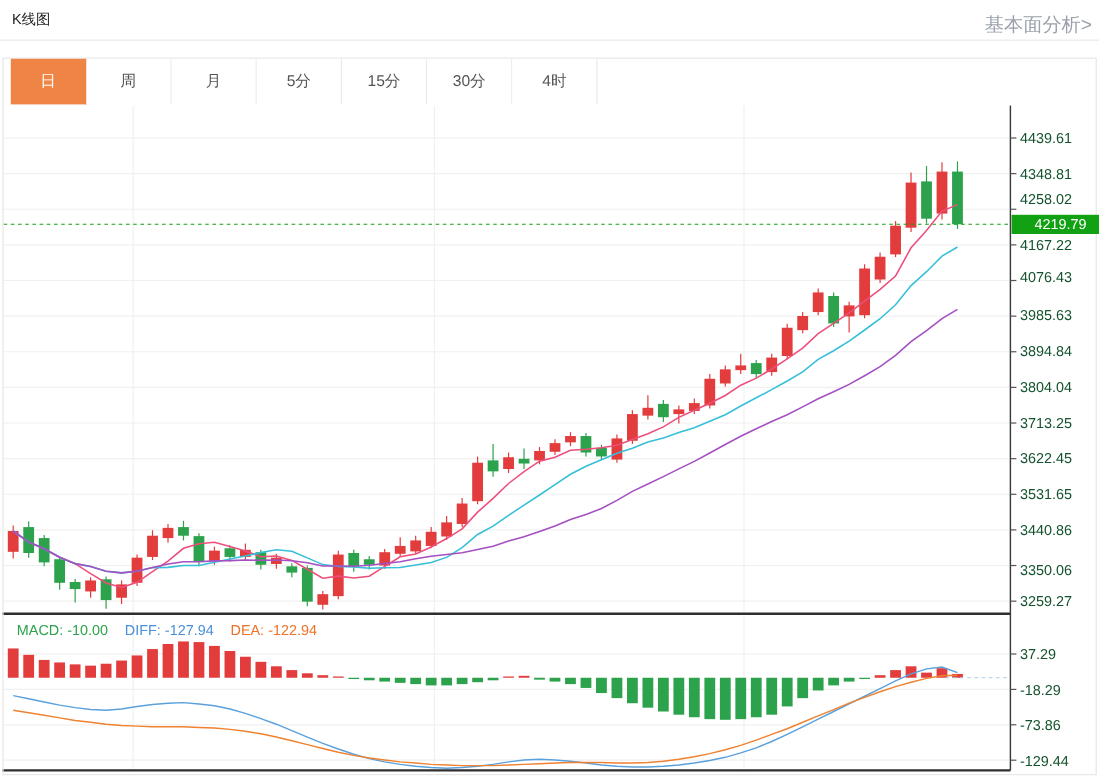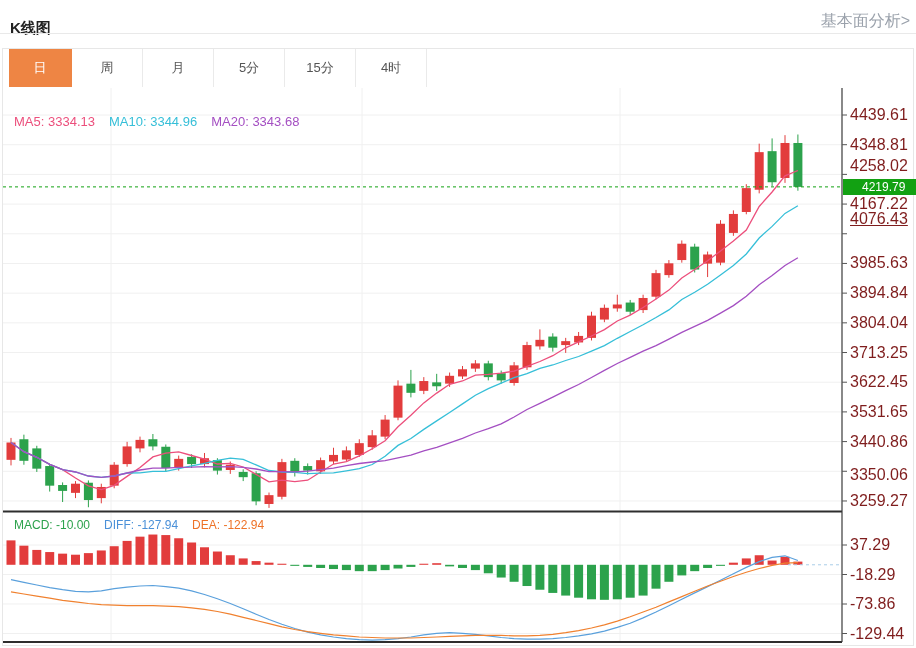--- a/index.html
+++ b/index.html
@@ -1,18 +1,18 @@
 <!DOCTYPE html>
 <html><head>
 <meta charset="utf-8">
 <style>
   html,body{margin:0;padding:0;background:#fff;}
   .screen{position:relative;width:916px;height:648px;background:#fff;overflow:hidden;
           font-family:"Liberation Sans",sans-serif;}
-  .page-title{position:absolute;left:10px;top:19px;font-size:15px;font-weight:bold;color:#222;}
+  .page-title{position:absolute;left:10px;top:8px;font-size:12px;font-weight:normal;color:#222;}
   .analysis-link{position:absolute;right:6px;top:11px;font-size:16px;color:#9aa1ab;cursor:pointer;}
   .header-divider{position:absolute;left:0;top:33px;width:916px;height:0;border-top:1px solid #e9e9e9;}
   .widget-border{position:absolute;left:2px;top:48px;width:910px;height:596px;border:1px solid #e7e7e7;pointer-events:none;}
   .tabs{position:absolute;left:9px;top:49px;height:38px;display:flex;z-index:5;}
   .tab{width:71px;height:38px;line-height:38px;text-align:center;font-size:13px;color:#555;
        background:#fff;border-right:1px solid #eaeaea;box-sizing:border-box;cursor:pointer;}
   .tab:first-child{width:63px;}
   .tab.active{background:#ee8544;color:#fff;border-right:1px solid #ee8544;}
   #chart-svg{position:absolute;left:0;top:0;}
   .ohlc-row{position:absolute;left:14px;top:96px;font-size:13px;z-index:4;white-space:nowrap;}
@@ -21,37 +21,38 @@
   .ma-row{position:absolute;left:14px;top:114px;font-size:13px;z-index:4;white-space:nowrap;}
   .ma-row .ma5{color:#ec4f7c;margin-right:14px;}
   .ma-row .ma10{color:#36bfd8;margin-right:14px;}
   .ma-row .ma20{color:#a44fc2;}
   .macd-row{position:absolute;left:14px;top:518px;font-size:12px;z-index:4;white-space:nowrap;}
   .macd-row .m{color:#2ca24c;margin-right:14px;}
   .macd-row .d{color:#4a90d8;margin-right:14px;}
   .macd-row .a{color:#ee7227;}
   .price-tag{position:absolute;left:843px;width:94px;height:16px;line-height:16px;background:#12a112;
              color:#fff;font-size:12px;padding-left:19px;box-sizing:border-box;z-index:4;}
-  .axis-label{position:absolute;left:850px;height:14px;line-height:14px;font-size:16px;color:#7f1d1d;z-index:3;}
+  .axis-label{position:absolute;left:850px;height:14px;line-height:14px;font-size:12px;color:#14532d;z-index:3;}
 </style>
 </head>
 <body>
 
 <div class="screen">
 
   <div class="page-title">K线图</div>
   <div class="analysis-link">基本面分析&gt;</div>
   <div class="header-divider"></div>
 
   <div class="tabs">
     <div class="tab active">日</div>
     <div class="tab">周</div>
     <div class="tab">月</div>
     <div class="tab">5分</div>
     <div class="tab">15分</div>
+    <div class="tab">30分</div>
     <div class="tab">4时</div>
   </div>
 
   <svg id="chart-svg" width="916" height="648" viewBox="0 0 916 648">
       <line x1="3" y1="115" x2="841" y2="115" stroke="#f0f0f0" stroke-width="1"></line>
       <line x1="3" y1="144.69" x2="841" y2="144.69" stroke="#f0f0f0" stroke-width="1"></line>
       <line x1="3" y1="174.37673017621168" x2="841" y2="174.37673017621168" stroke="#f0f0f0" stroke-width="1"></line>
       <line x1="3" y1="204.066730176212" x2="841" y2="204.066730176212" stroke="#f0f0f0" stroke-width="1"></line>
       <line x1="3" y1="233.75346035242382" x2="841" y2="233.75346035242382" stroke="#f0f0f0" stroke-width="1"></line>
       <line x1="3" y1="263.4434603524239" x2="841" y2="263.4434603524239" stroke="#f0f0f0" stroke-width="1"></line>
@@ -283,36 +284,33 @@
       <line x1="842" y1="441.59000000000003" x2="847" y2="441.59000000000003" stroke="#555" stroke-width="1"></line>
       <line x1="842" y1="471.28000000000003" x2="847" y2="471.28000000000003" stroke="#555" stroke-width="1"></line>
       <line x1="842" y1="500.97" x2="847" y2="500.97" stroke="#555" stroke-width="1"></line>
       <line x1="842" y1="545" x2="847" y2="545" stroke="#555" stroke-width="1"></line>
       <line x1="842" y1="574.5" x2="847" y2="574.5" stroke="#555" stroke-width="1"></line>
       <line x1="842" y1="604" x2="847" y2="604" stroke="#555" stroke-width="1"></line>
       <line x1="842" y1="633.5" x2="847" y2="633.5" stroke="#555" stroke-width="1"></line>
     </svg>
 
 
-  <div class="ma-row">
-    <span class="ma5"><span>MA5:</span> <span>3334.13</span></span><span class="ma10"><span>MA10:</span> <span>3344.96</span></span><span class="ma20"><span>MA20:</span> <span>3343.68</span></span>
-  </div>
 
   <div class="macd-row">
     <span class="m"><span>MACD:</span> <span>-10.00</span></span><span class="d"><span>DIFF:</span> <span>-127.94</span></span><span class="a"><span>DEA:</span> <span>-122.94</span></span>
   </div>
 
   <div class="price-tag" id="price-tag" style="top: 179px;">4219.79</div>
 
   <div class="widget-border"></div>
 <div class="axis-label" style="top: 108px;">4439.61</div>
     <div class="axis-label" style="top: 138px;">4348.81</div>
     <div class="axis-label" style="top: 159px;">4258.02</div>
     <div class="axis-label" style="top: 197px;">4167.22</div>
-    <div class="axis-label" style="top: 212px; text-decoration: underline;">4076.43</div>
+    <div class="axis-label" style="top: 224px;">4076.43</div>
     <div class="axis-label" style="top: 256px;">3985.63</div>
     <div class="axis-label" style="top: 286px;">3894.84</div>
     <div class="axis-label" style="top: 316px;">3804.04</div>
     <div class="axis-label" style="top: 346px;">3713.25</div>
     <div class="axis-label" style="top: 375px;">3622.45</div>
     <div class="axis-label" style="top: 405px;">3531.65</div>
     <div class="axis-label" style="top: 435px;">3440.86</div>
     <div class="axis-label" style="top: 468px;">3350.06</div>
     <div class="axis-label" style="top: 494px;">3259.27</div>
     <div class="axis-label" style="top: 538px;">37.29</div>

